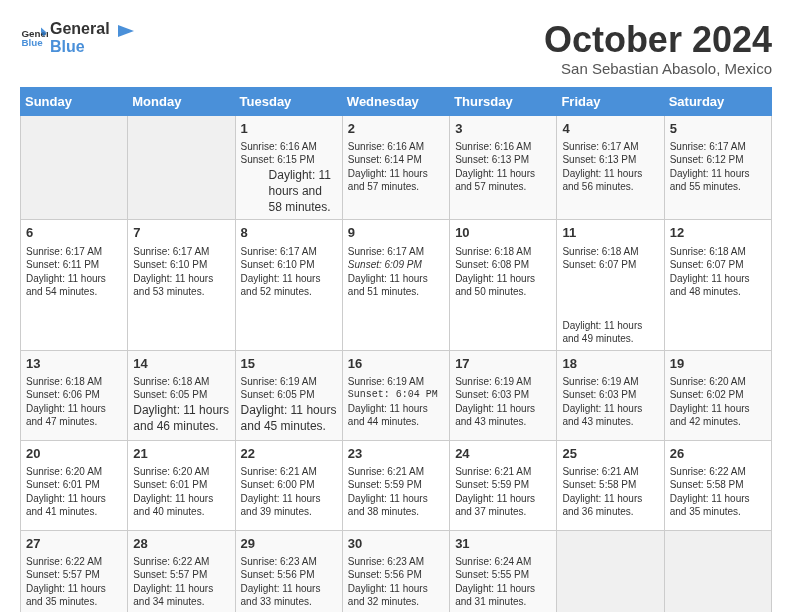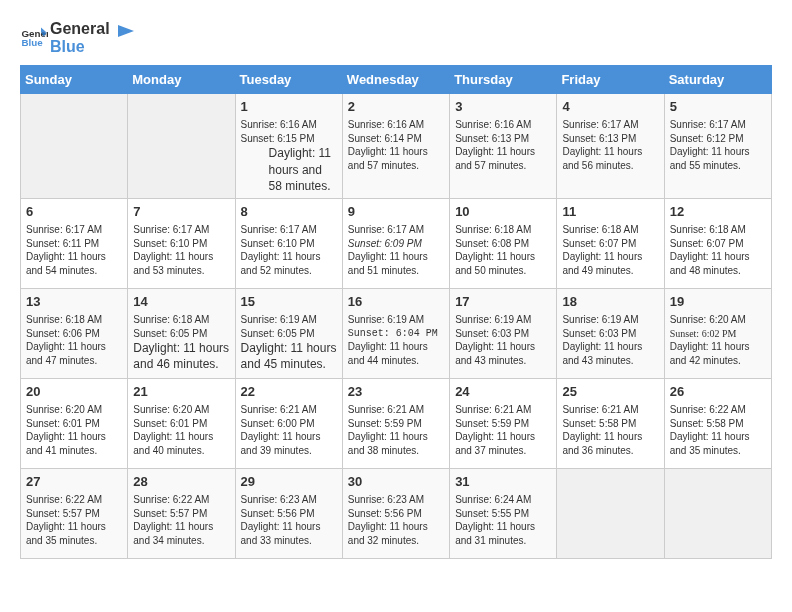--- a/index.html
+++ b/index.html
@@ -91,20 +91,24 @@
       <polygon points="30,12 38,12 34,18" fill="#2a70b9"></polygon>
     </svg>
     <div style="display:flex;flex-direction:column;line-height:1.1">
       <span style="font-size:16px;font-weight:bold;color:#333;">General</span>
       <span style="font-size:16px;font-weight:bold;color:#4a90d9;">Blue</span>
     </div>
     <svg width="22" height="22" viewBox="0 0 22 22" style="margin-left:2px;margin-top:-8px;">
       <polygon points="4,2 20,8 4,14" fill="#4a90d9"></polygon>
     </svg>
   </div>
+  <div class="title-section">
+    <div class="month-title">October 2024</div>
+    <div class="location-title">San Sebastian Abasolo, Mexico</div>
+  </div>
 </div>
 
 <table class="calendar">
   <thead>
     <tr id="header-row">
         <th>Sunday</th>
         <th>Monday</th>
         <th>Tuesday</th>
         <th>Wednesday</th>
         <th>Thursday</th>
@@ -175,21 +179,21 @@
         <td>
           <span class="day-num">10</span>
           <span style="display: block; font-size: 10px; line-height: 1.35;">Sunrise: 6:18 AM</span>
           <span style="display: block; font-size: 10px; line-height: 1.35;">Sunset: 6:08 PM</span>
           <span style="display: block; font-size: 10px; line-height: 1.35;">Daylight: 11 hours and 50 minutes.</span>
         </td>
         <td>
           <span class="day-num">11</span>
           <span style="display: block; font-size: 10px; line-height: 1.35;">Sunrise: 6:18 AM</span>
           <span style="display: block; font-size: 10px; line-height: 1.35;">Sunset: 6:07 PM</span>
-          <span style="display: block; font-size: 10px; line-height: 1.35;">Daylight: 11 hours and 49 minutes.</span>
+          <span style="display: block; font-size: 10px; line-height: 1.35; margin-top: 47px;">Daylight: 11 hours and 49 minutes.</span>
         </td>
         <td>
           <span class="day-num">12</span>
           <span style="display: block; font-size: 10px; line-height: 1.35;">Sunrise: 6:18 AM</span>
           <span style="display: block; font-size: 10px; line-height: 1.35;">Sunset: 6:07 PM</span>
           <span style="display: block; font-size: 10px; line-height: 1.35;">Daylight: 11 hours and 48 minutes.</span>
         </td>
       </tr>
       <tr>
         <td>
@@ -224,21 +228,21 @@
         </td>
         <td>
           <span class="day-num">18</span>
           <span style="display: block; font-size: 10px; line-height: 1.35;">Sunrise: 6:19 AM</span>
           <span style="display: block; font-size: 10px; line-height: 1.35;">Sunset: 6:03 PM</span>
           <span style="display: block; font-size: 10px; line-height: 1.35;">Daylight: 11 hours and 43 minutes.</span>
         </td>
         <td>
           <span class="day-num">19</span>
           <span style="display: block; font-size: 10px; line-height: 1.35;">Sunrise: 6:20 AM</span>
-          <span style="display: block; font-size: 10px; line-height: 1.35; font-family: Liberation Serif, serif;">Sunset: 6:02 PM</span>
+          <span style="display: block; font-size: 10px; line-height: 1.35;">Sunset: 6:02 PM</span>
           <span style="display: block; font-size: 10px; line-height: 1.35;">Daylight: 11 hours and 42 minutes.</span>
         </td>
       </tr>
       <tr>
         <td>
           <span class="day-num">20</span>
           <span style="display: block; font-size: 10px; line-height: 1.35;">Sunrise: 6:20 AM</span>
           <span style="display: block; font-size: 10px; line-height: 1.35;">Sunset: 6:01 PM</span>
           <span style="display: block; font-size: 10px; line-height: 1.35;">Daylight: 11 hours and 41 minutes.</span>
         </td>

